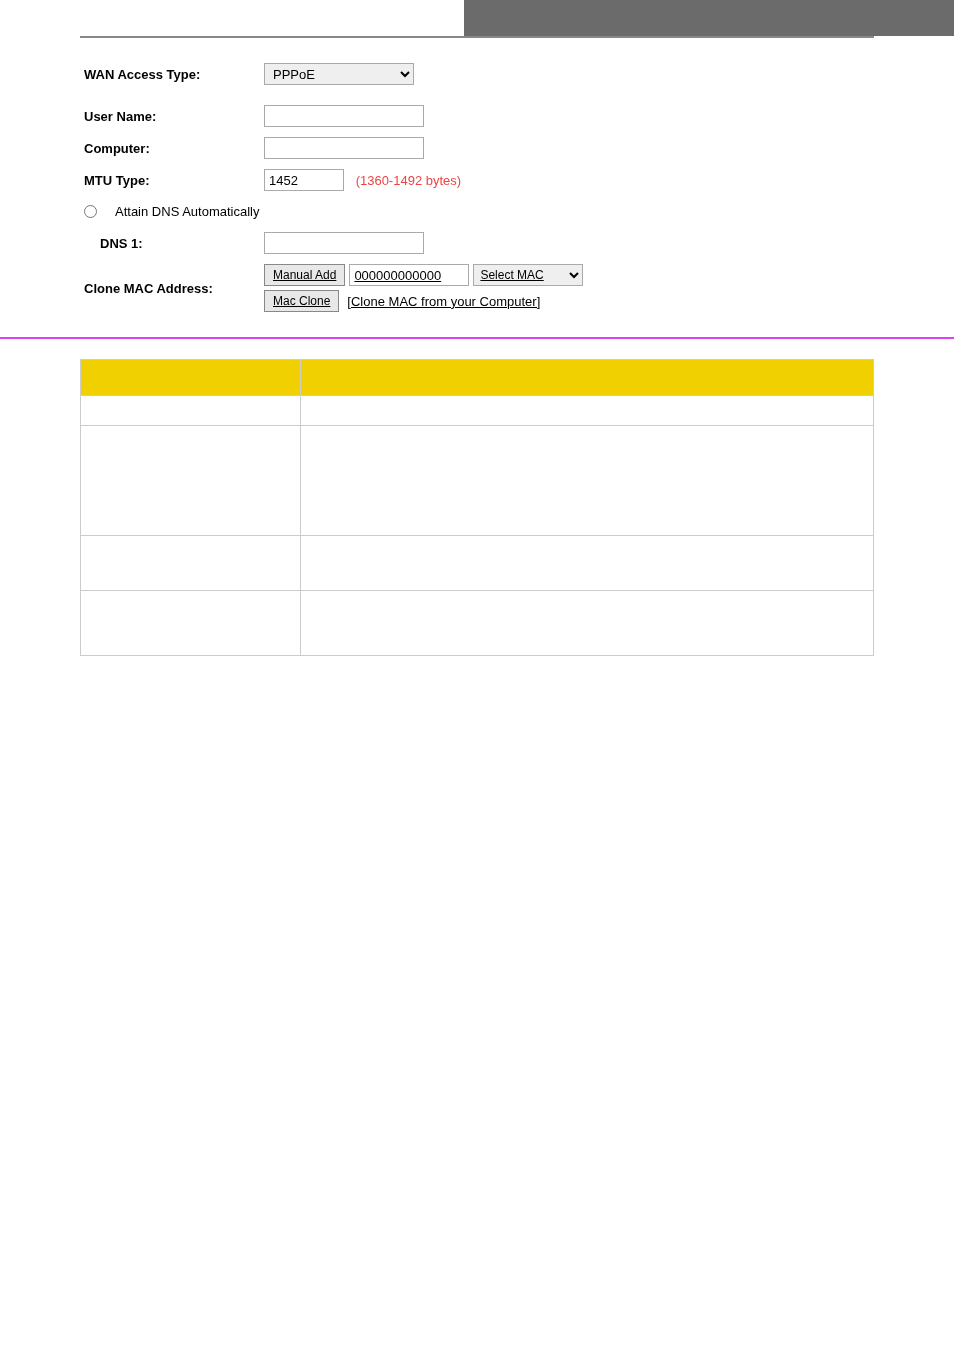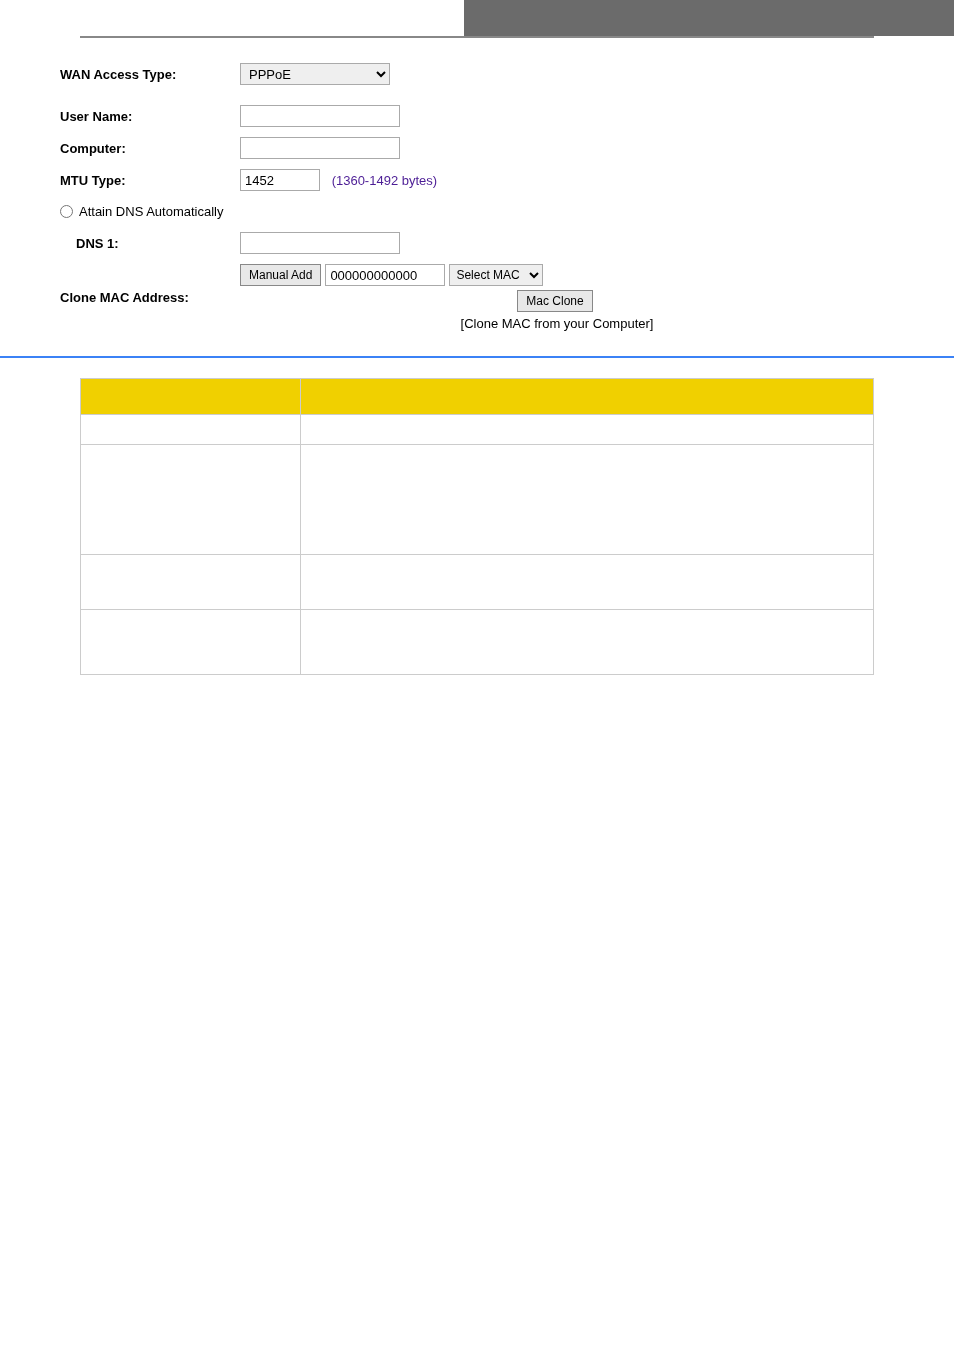--- a/index.html
+++ b/index.html
@@ -19,22 +19,22 @@
 
     .header-bar {
       background: #6b6b6b;
       height: 36px;
       width: 490px;
       margin-left: auto;
       margin-top: 0;
     }
 
     .top-section {
-      padding: 20px 80px 20px 56px;
-      border-bottom: 2px solid #3b82f6;
+      padding: 20px 80px 20px 80px;
+      border-bottom: 2px solid #d946ef;
     }
 
     .form-table {
       width: 100%;
       border-collapse: collapse;
     }
 
     .form-table td {
       padding: 5px 4px;
       vertical-align: middle;
@@ -67,41 +67,41 @@
       border: 1px solid #aaaaaa;
       padding: 2px 4px;
       font-size: 13px;
       width: 150px;
       height: 22px;
     }
 
     .radio-row {
       display: flex;
       align-items: center;
-      gap: 6px;
+      gap: 18px;
       padding: 3px 0;
     }
 
     .clone-mac-row {
       display: flex;
       flex-direction: column;
       gap: 4px;
+      text-decoration: underline;
     }
 
     .clone-mac-line1 {
       display: flex;
       align-items: center;
       gap: 4px;
     }
 
     .clone-mac-line2 {
       display: flex;
       align-items: center;
       gap: 4px;
-      flex-direction: column;
     }
 
     .btn {
       border: 1px solid #888888;
       background: #e8e8e8;
       padding: 2px 8px;
       font-size: 12px;
       cursor: pointer;
       height: 22px;
     }
@@ -111,26 +111,26 @@
       padding: 2px 4px;
       font-size: 13px;
       width: 120px;
       height: 22px;
     }
 
     .select-mac-select {
       border: 1px solid #aaaaaa;
       padding: 2px 2px;
       font-size: 12px;
-      width: 94px;
+      width: 110px;
       height: 22px;
     }
 
     .mtu-hint {
-      color: #4c1d95;
+      color: #ef4444;
       font-size: 13px;
       margin-left: 8px;
     }
 
     
     .bottom-section {
       margin: 20px 80px;
     }
 
     .info-table {

